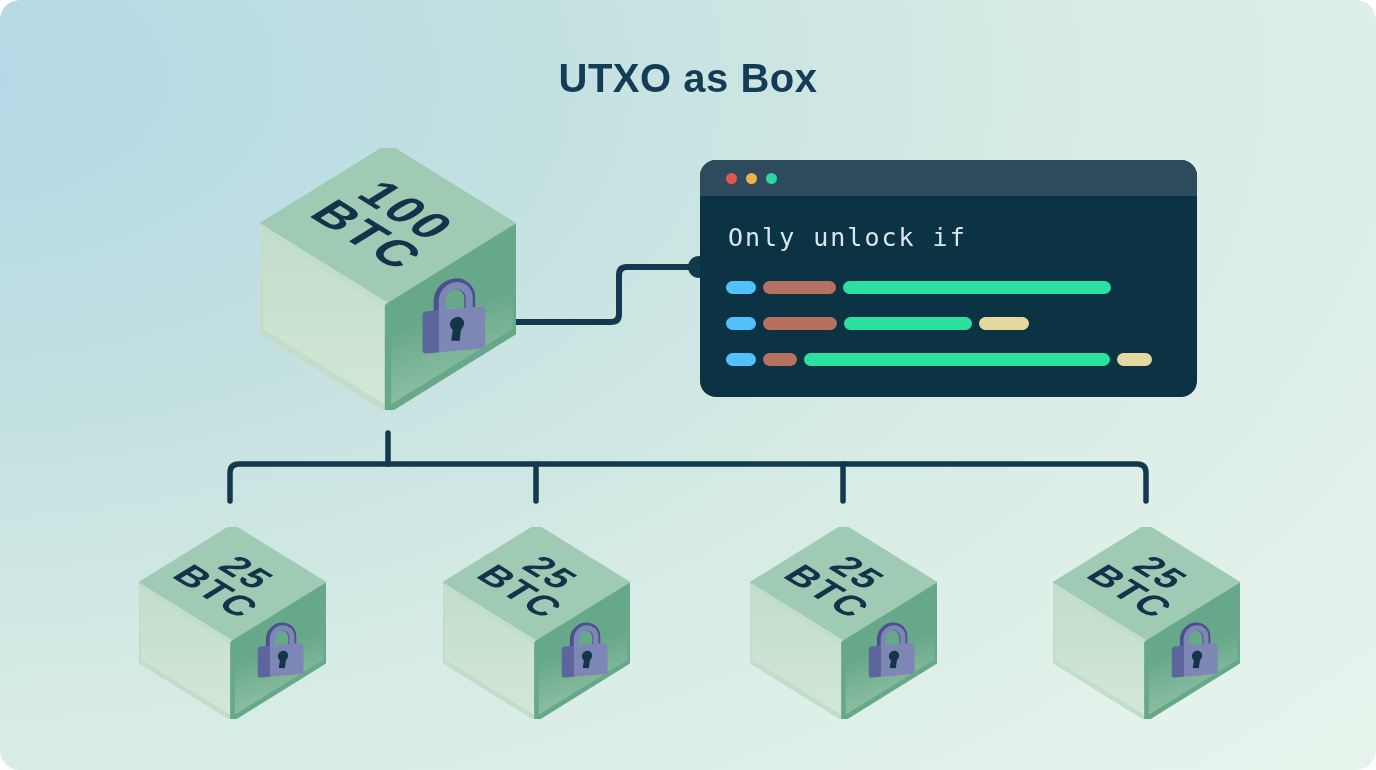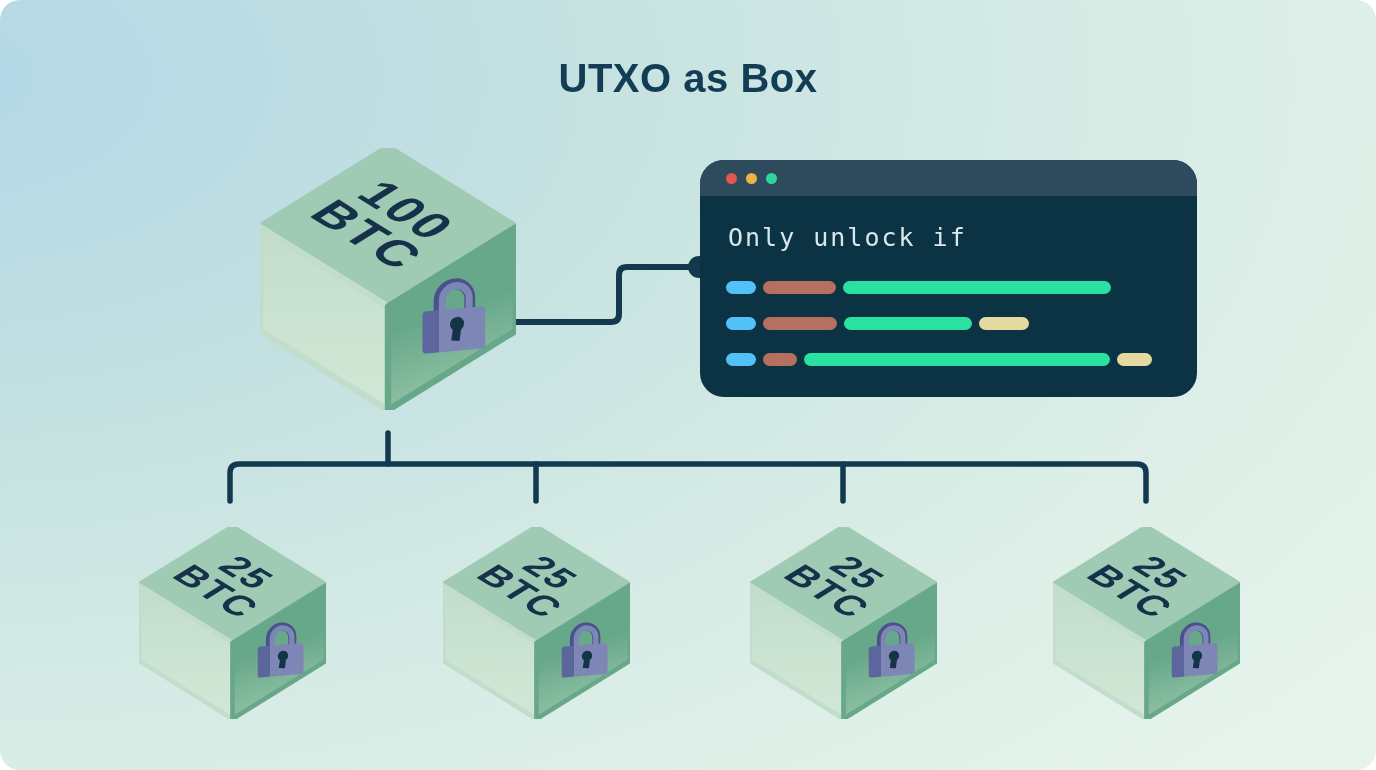--- a/index.html
+++ b/index.html
@@ -13,21 +13,21 @@
   }
   .title{
     position:absolute;left:0;top:56px;width:100%;
     text-align:center;
     font-size:40px;font-weight:700;
     letter-spacing:0.5px;
   }
   .connectors{position:absolute;left:0;top:0;}
   .terminal{
     position:absolute;left:700px;top:160px;width:497px;height:237px;
-    border-radius:24px;overflow:hidden;
+    border-radius:16px;overflow:hidden;
   }
   .titlebar{
     height:36px;display:flex;align-items:center;padding-left:26px;gap:9px;
   }
   .dot{width:11px;height:11px;border-radius:50%;display:inline-block;}
   .term-heading{
     position:absolute;left:28px;top:63px;
     font-family:"DejaVu Sans Mono", monospace;
     font-size:25px;letter-spacing:2px;font-weight:400;
   }

